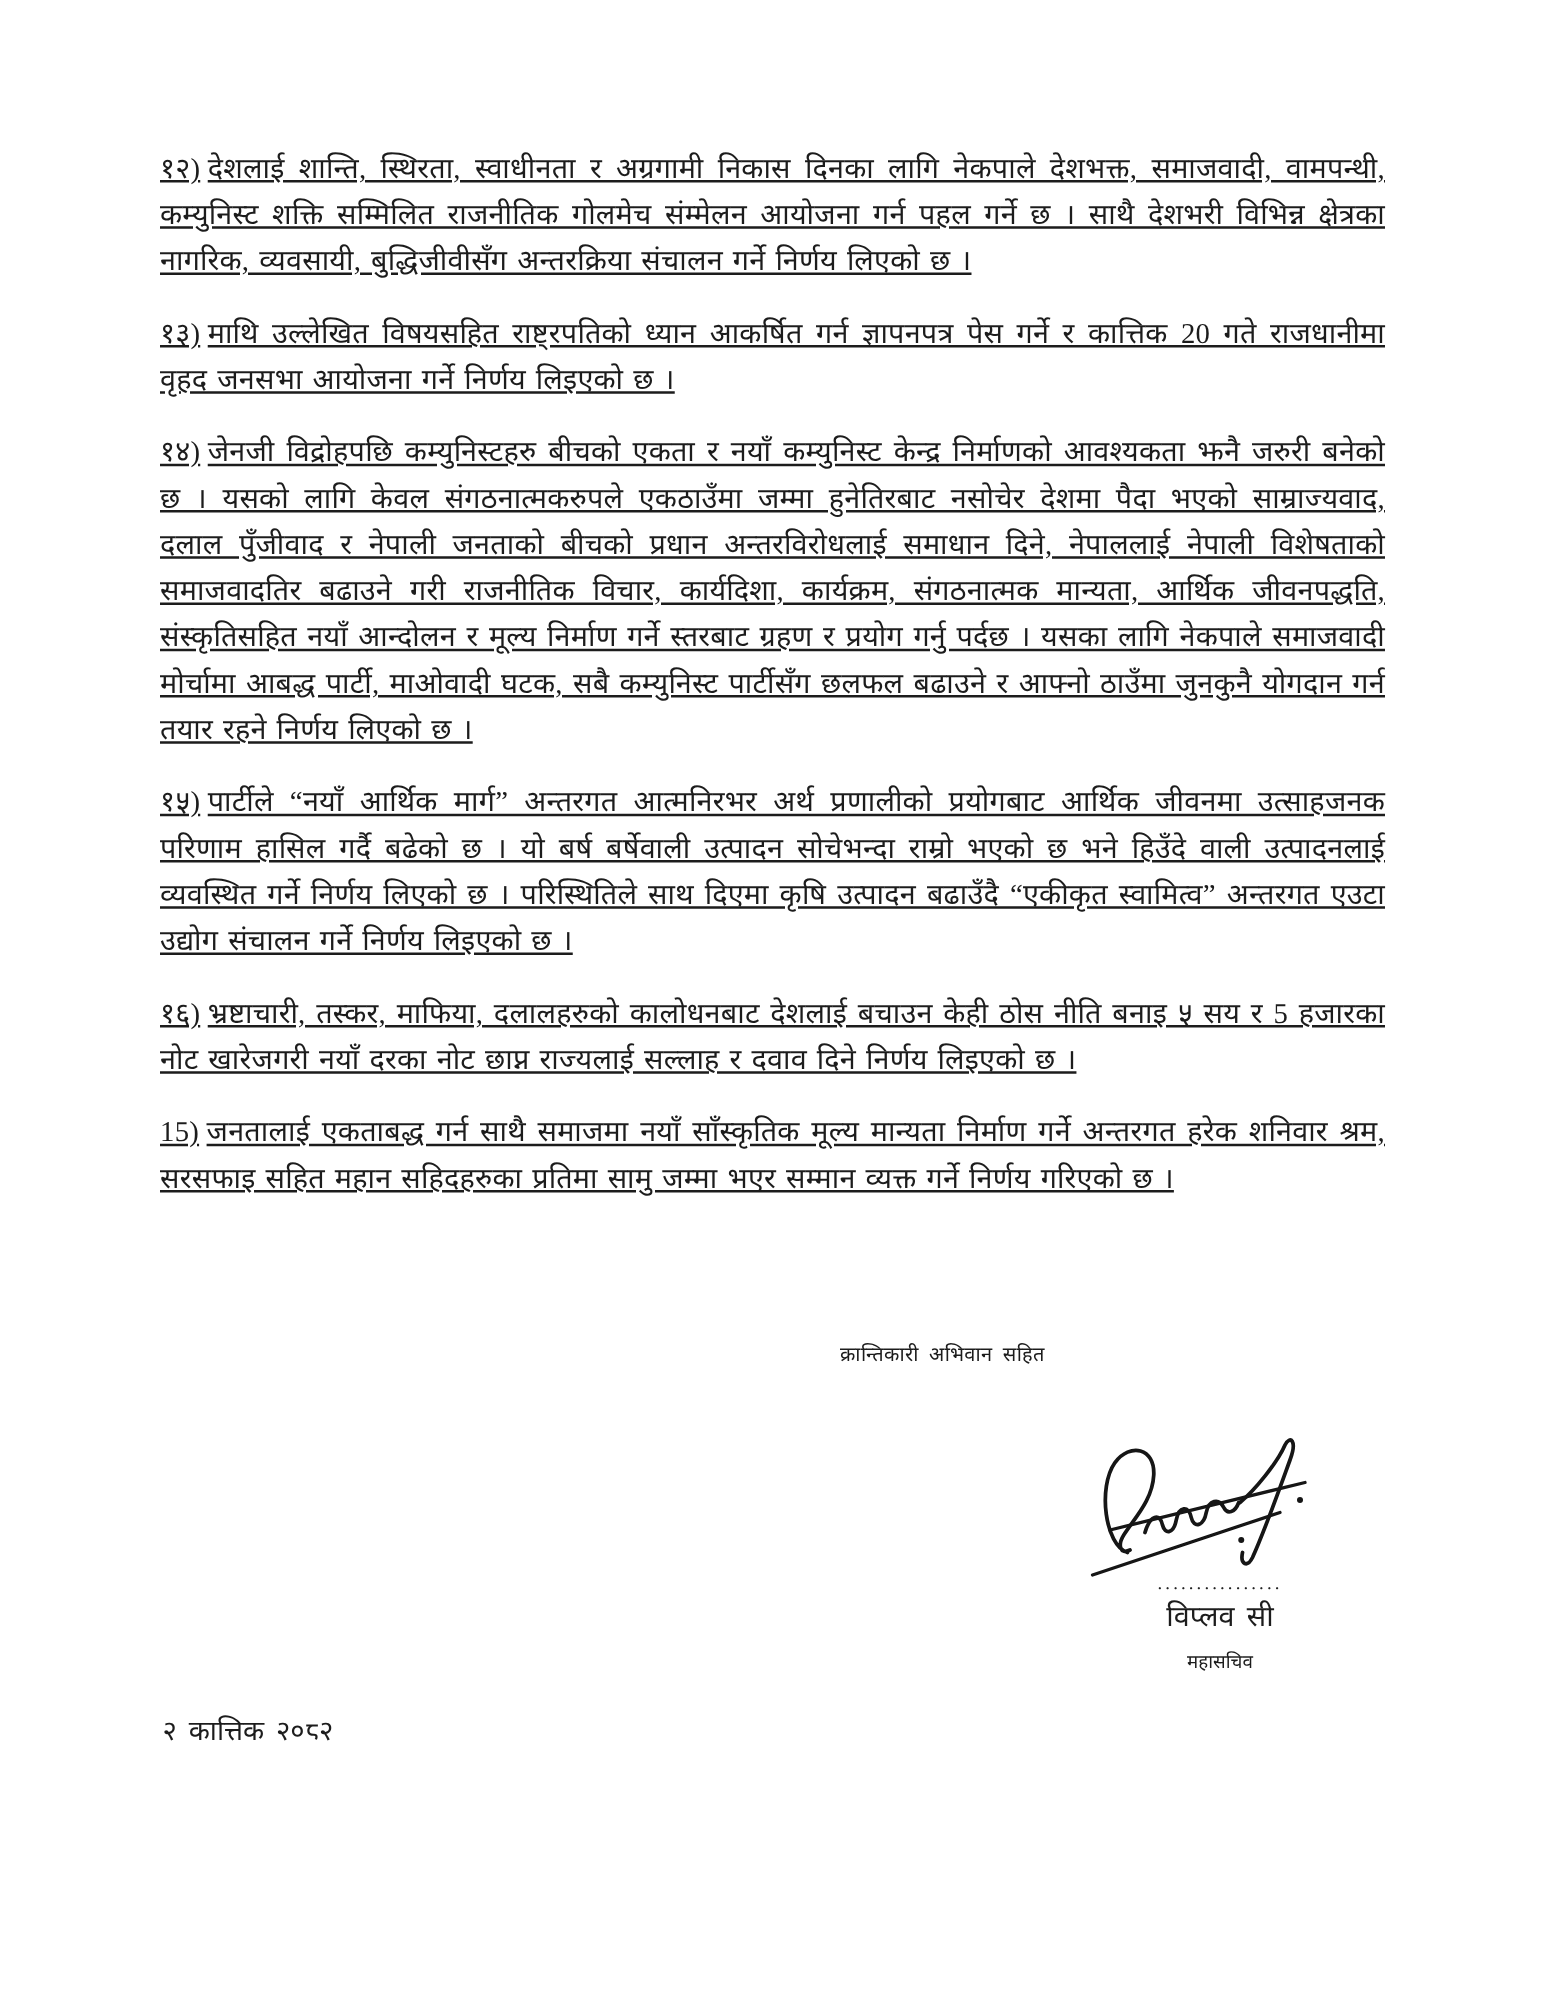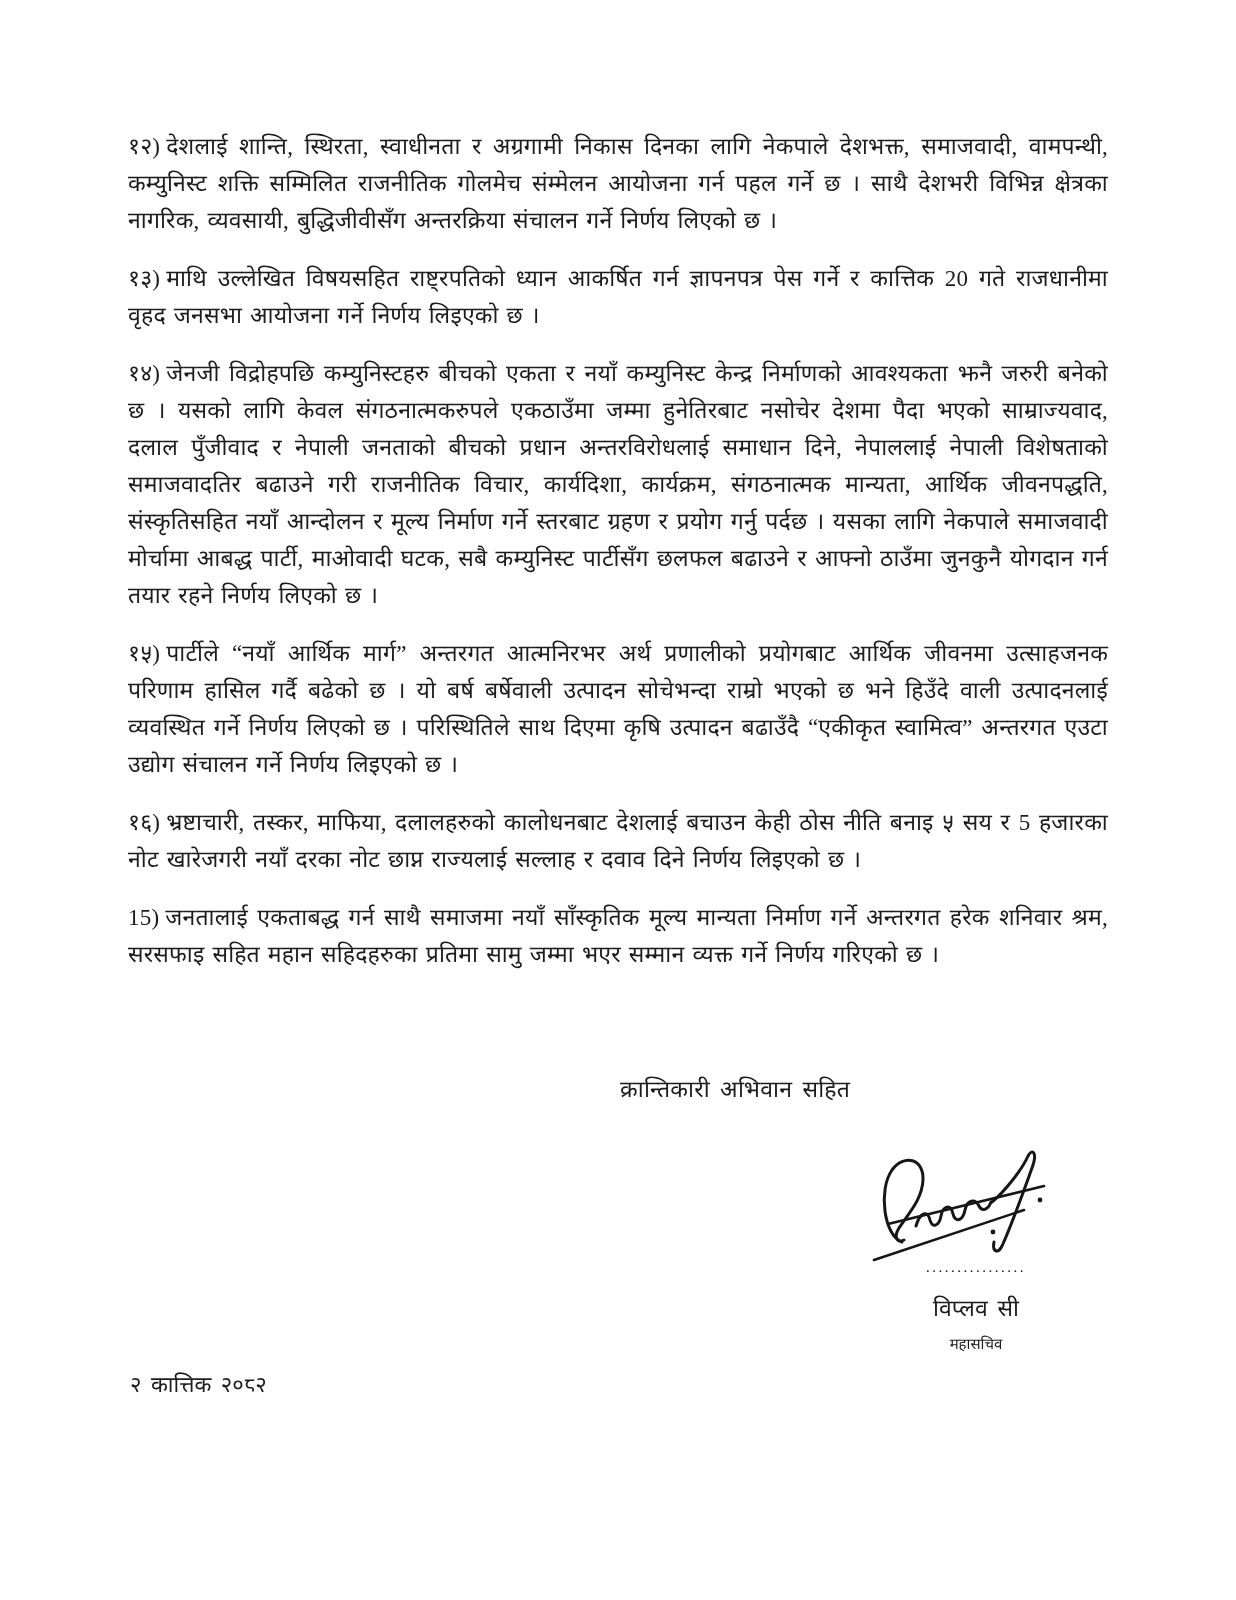--- a/index.html
+++ b/index.html
@@ -12,40 +12,41 @@
     width: 1236px;
     height: 1600px;
     background: #ffffff;
     color: #1c1c1c;
     font-family: "Liberation Serif", "DejaVu Serif", serif;
     overflow: hidden;
   }
   .body-text {
     position: absolute;
     left: 128px;
-    top: 128px;
+    top: 116px;
     width: 980px;
+    text-decoration: underline;
   }
   .body-text p.para {
     margin: 0 0 21px 0;
     font-size: 23px;
     line-height: 37px;
     text-align: justify;
     text-justify: inter-word;
     letter-spacing: 0.2px;
     word-spacing: 2px;
   }
   .para-num {
     padding-right: 6px;
   }
   .closing-line {
     position: absolute;
-    left: 620px;
+    left: 672px;
     top: 1072px;
-    font-size: 23px;
+    font-size: 16px;
     letter-spacing: 0.3px;
     word-spacing: 4px;
     white-space: nowrap;
   }
   .signature-block {
     position: absolute;
     left: 868px;
     top: 1148px;
     width: 216px;
     text-align: center;
@@ -56,21 +57,21 @@
   }
   .signature-leader {
     font-size: 15px;
     letter-spacing: 2.5px;
     line-height: 14px;
     color: #222;
     white-space: nowrap;
     overflow: hidden;
   }
   .signatory-name {
-    margin-top: 17px;
+    margin-top: 2px;
     font-size: 23px;
     word-spacing: 4px;
   }
   .signatory-title {
     margin-top: 10px;
     font-size: 15px;
   }
   .doc-date {
     position: absolute;
     left: 130px;

